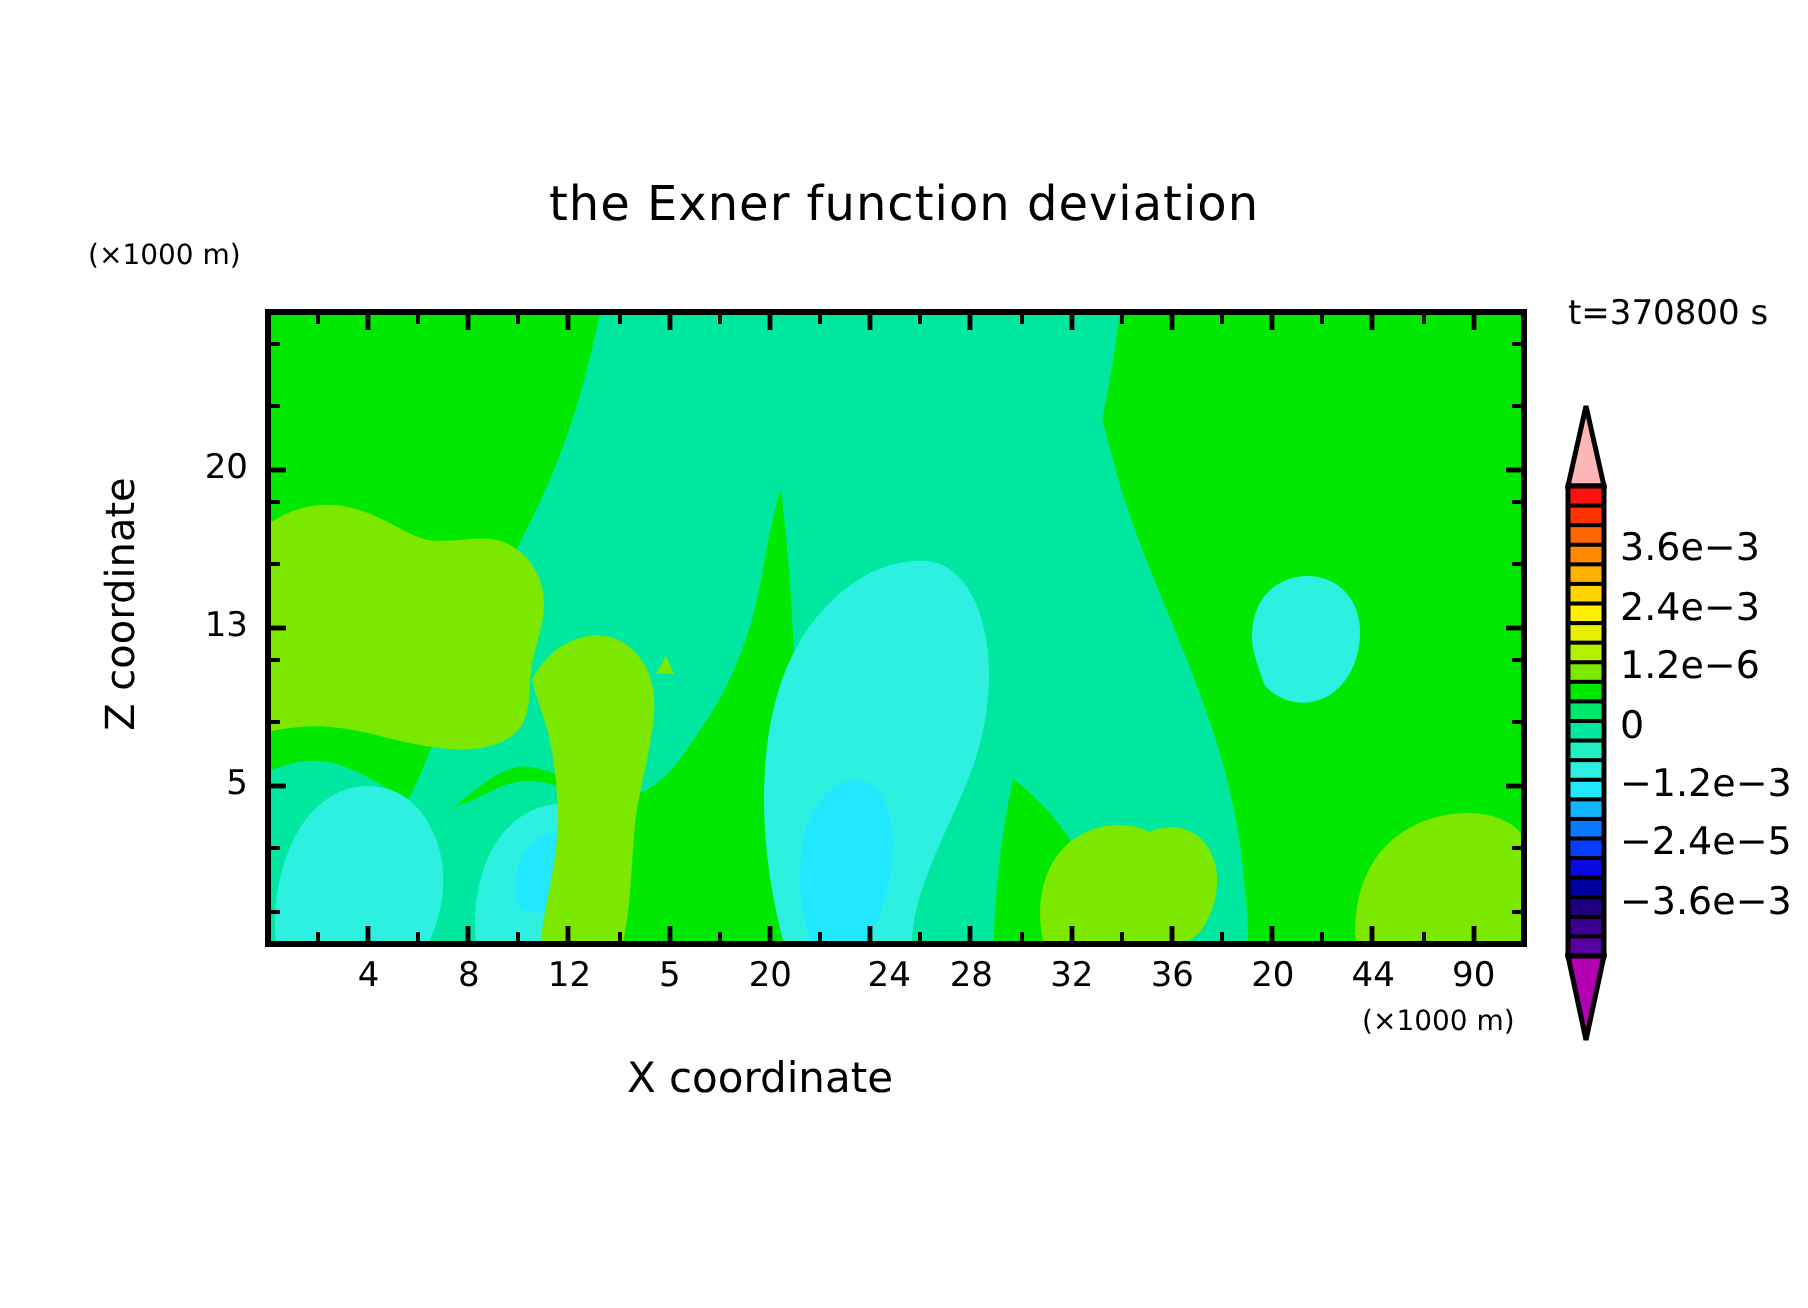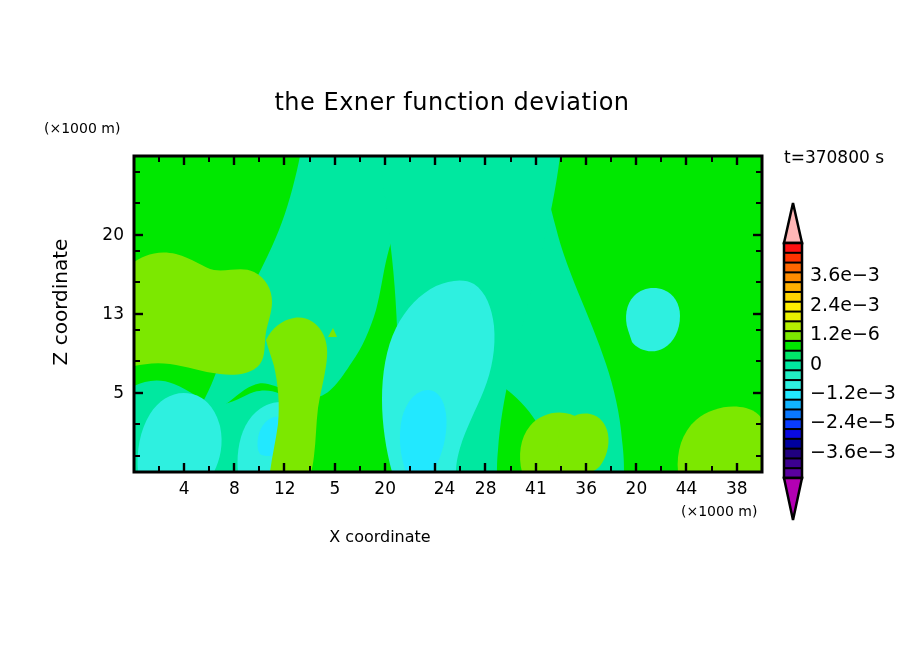--- a/index.html
+++ b/index.html
@@ -1,21 +1,21 @@
 <!DOCTYPE html>
 <html><head>
 <meta charset="utf-8">
 <style>
   html,body{margin:0;padding:0;background:#ffffff;}
   body{width:904px;height:654px;position:relative;overflow:hidden;
        font-family:"DejaVu Sans", sans-serif;color:#000;}
   .txt{position:absolute;white-space:pre;}
   #title{left:0;top:88px;width:904px;text-align:center;font-size:24px;letter-spacing:.5px;}
   #topunit{left:44px;top:120px;font-size:14px;}
-  #xlabel{left:0;top:527px;width:760px;text-align:center;font-size:16px;}
+  #xlabel{left:0;top:527px;width:760px;text-align:center;font-size:21px;}
   #xunit{left:681px;top:503px;font-size:14px;}
   #ylabel{left:-40px;top:290px;width:200px;text-align:center;font-size:20px;
           transform:rotate(-90deg);transform-origin:50% 50%;}
   #tstamp{left:784px;top:147px;font-size:17px;text-align:left;width:100px;}
   .xtick{position:absolute;top:478px;font-size:17px;text-align:center;width:40px;}
   .ytick{position:absolute;font-size:17px;text-align:right;width:40px;}
   .cbtick{position:absolute;left:810px;font-size:19px;white-space:pre;}
   svg{position:absolute;left:0;top:0;}
 </style>
 </head>
@@ -239,25 +239,25 @@
 <div class="txt" id="ylabel">Z coordinate</div>
 
 <div id="xticks">
     <div class="txt xtick" style="left: 164.24px;">4</div>
     <div class="txt xtick" style="left: 214.48px;">8</div>
     <div class="txt xtick" style="left: 264.72px;">12</div>
     <div class="txt xtick" style="left: 314.96px;">5</div>
     <div class="txt xtick" style="left: 365.2px;">20</div>
     <div class="txt xtick" style="left: 415.44px; text-align: right;">24</div>
     <div class="txt xtick" style="left: 465.68px;">28</div>
-    <div class="txt xtick" style="left: 515.92px;">41</div>
+    <div class="txt xtick" style="left: 515.92px;">32</div>
     <div class="txt xtick" style="left: 566.16px;">36</div>
     <div class="txt xtick" style="left: 616.4px;">20</div>
     <div class="txt xtick" style="left: 666.64px;">44</div>
-    <div class="txt xtick" style="left: 716.88px;">38</div>
+    <div class="txt xtick" style="left: 716.88px;">90</div>
   </div>
 <div id="yticks">
     <div class="txt ytick" style="top: 382px; left: 84px;">5</div>
     <div class="txt ytick" style="top: 303px; left: 84px;">13</div>
     <div class="txt ytick" style="top: 224px; left: 84px;">20</div>
   </div>
 <div id="cbticks">
     <div class="txt cbtick" style="top: 263.375px;">3.6e−3</div>
     <div class="txt cbtick" style="top: 292.75px;">2.4e−3</div>
     <div class="txt cbtick" style="top: 322.125px;">1.2e−6</div>

